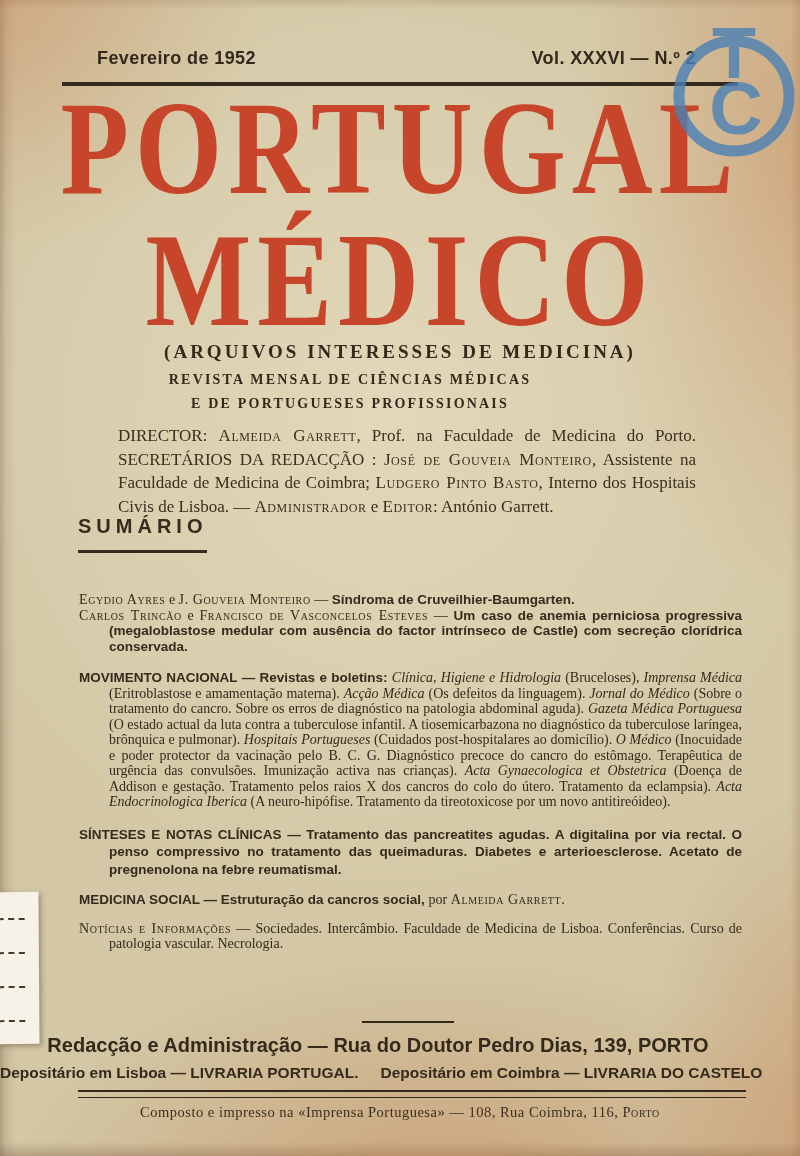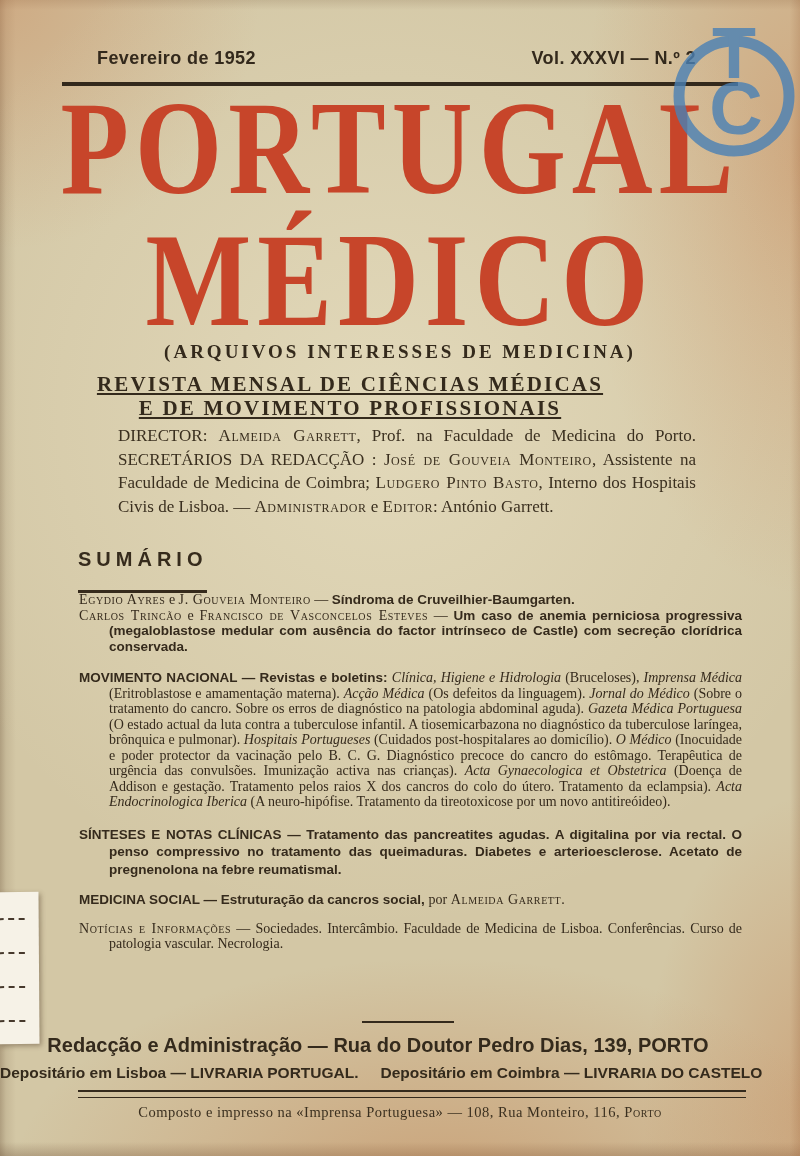--- a/index.html
+++ b/index.html
@@ -31,30 +31,30 @@
   
   .jtitle{left:0;width:800px;text-align:center;color:#c7452a;
           font-family:"Liberation Serif",serif;font-weight:700;font-size:112px;
           letter-spacing:6px;line-height:1;transform:scaleY(1.2);transform-origin:50% 0;
           white-space:nowrap;}
   .jtitle1{top:80px;}
   .jtitle2{top:212px;}
   .subtitle{top:341px;left:0;width:800px;text-align:center;color:#342a1c;
             font-weight:700;font-size:19px;letter-spacing:3px;white-space:nowrap;}
   .tagline{left:0;width:700px;text-align:center;color:#342a1c;
-           font-weight:700;font-size:21px;letter-spacing:2.2px;white-space:nowrap;text-decoration:underline;}
+           font-weight:700;font-size:14px;letter-spacing:2.2px;white-space:nowrap;}
   .tag1{top:372px;}
   .tag2{top:396px;}
   
   .staff{top:424px;left:118px;width:578px;font-size:17px;line-height:23.5px;
          color:#3a2f1f;text-align:justify;}
   
-  .sumhead{top:548px;left:78px;font-family:"Liberation Sans",sans-serif;font-weight:700;
+  .sumhead{top:515px;left:78px;font-family:"Liberation Sans",sans-serif;font-weight:700;
            font-size:20px;letter-spacing:5px;color:#362b1c;
-           border-bottom:3px solid #362b1c;padding-bottom:19px;}
+           border-bottom:3px solid #362b1c;padding-bottom:12px;}
   .entries{top:592px;left:64px;width:678px;color:#352a1c;}
   .entry{font-size:14px;line-height:15.5px;text-align:justify;
          padding-left:30px;text-indent:-30px;margin:0 0 0 15px;}
   .mb16{margin-bottom:16px;}
   .mb13{margin-bottom:13px;}
   .mb12{margin-bottom:12px;}
   .mb10{margin-bottom:10px;}
   .loose{line-height:17.5px;}
   .seg-r{font-family:"Liberation Serif",serif;}
   .seg-i{font-family:"Liberation Serif",serif;font-style:italic;}
@@ -91,21 +91,21 @@
 
   <div class="abs hdr hdr-date">Fevereiro de 1952</div>
   <div class="abs hdr hdr-vol">Vol. XXXVI — N.º 2</div>
   <div class="abs rule1"></div>
 
   <div class="abs jtitle jtitle1">PORTUGAL</div>
   <div class="abs jtitle jtitle2">MÉDICO</div>
 
   <div class="abs subtitle">(ARQUIVOS INTERESSES DE MEDICINA)</div>
   <div class="abs tagline tag1">REVISTA MENSAL DE CIÊNCIAS MÉDICAS</div>
-  <div class="abs tagline tag2">E DE MOVIMENTO PROFISSIONAIS</div>
+  <div class="abs tagline tag2">E DE PORTUGUESES PROFISSIONAIS</div>
 
   <div class="abs staff"><span class="seg-r">DIRECTOR: </span><span class="seg-sc">Almeida Garrett</span><span class="seg-r">, Prof. na Faculdade de Medicina do Porto. SECRETÁRIOS DA REDACÇÃO : </span><span class="seg-sc">José de Gouveia Monteiro</span><span class="seg-r">, Assistente na Faculdade de Medicina de Coimbra; </span><span class="seg-sc">Ludgero Pinto Basto</span><span class="seg-r">, Interno dos Hospitais Civis de Lisboa. — </span><span class="seg-sc">Administrador</span><span class="seg-r"> e </span><span class="seg-sc">Editor</span><span class="seg-r">: António Garrett.</span></div>
 
   <div class="abs sumhead">SUMÁRIO</div>
 
   <div class="abs entries">
     <div class="entry"><span class="seg-sc">Egydio Ayres</span><span class="seg-r"> e </span><span class="seg-sc">J. Gouveia Monteiro</span><span class="seg-r"> — </span><span class="seg-b">Síndroma de Cruveilhier-Baumgarten.</span></div>
     <div class="entry mb16"><span class="seg-sc">Carlos Trincão</span><span class="seg-r"> e </span><span class="seg-sc">Francisco de Vasconcelos Esteves</span><span class="seg-r"> — </span><span class="seg-b">Um caso de anemia perniciosa progressiva (megaloblastose medular com ausência do factor intrínseco de Castle) com secreção clorídrica conservada.</span></div>
     <div class="entry mb16"><span class="seg-b">MOVIMENTO NACIONAL — Revistas e boletins: </span><span class="seg-i">Clínica, Higiene e Hidrologia</span><span class="seg-r"> (Bruceloses), </span><span class="seg-i">Imprensa Médica</span><span class="seg-r"> (Eritroblastose e amamentação materna). </span><span class="seg-i">Acção Médica</span><span class="seg-r"> (Os defeitos da linguagem). </span><span class="seg-i">Jornal do Médico</span><span class="seg-r"> (Sobre o tratamento do cancro. Sobre os erros de diagnóstico na patologia abdominal aguda). </span><span class="seg-i">Gazeta Médica Portuguesa</span><span class="seg-r"> (O estado actual da luta contra a tuberculose infantil. A tiosemicarbazona no diagnóstico da tuberculose laríngea, brônquica e pulmonar). </span><span class="seg-i">Hospitais Portugueses</span><span class="seg-r"> (Cuidados post-hospitalares ao domicílio). </span><span class="seg-i">O Médico</span><span class="seg-r"> (Inocuidade e poder protector da vacinação pelo B. C. G. Diagnóstico precoce do cancro do estômago. Terapêutica de urgência das convulsões. Imunização activa nas crianças). </span><span class="seg-i">Acta Gynaecologica et Obstetrica</span><span class="seg-r"> (Doença de Addison e gestação. Tratamento pelos raios X dos cancros do colo do útero. Tratamento da eclampsia). </span><span class="seg-i">Acta Endocrinologica Iberica</span><span class="seg-r"> (A neuro-hipófise. Tratamento da tireotoxicose por um novo antitireóideo).</span></div>
     <div class="entry loose mb13"><span class="seg-b">SÍNTESES E NOTAS CLÍNICAS — Tratamento das pancreatites agudas. A digitalina por via rectal. O penso compressivo no tratamento das queimaduras. Diabetes e arterioesclerose. Acetato de pregnenolona na febre reumatismal.</span></div>
@@ -116,21 +116,21 @@
   <div class="abs short-rule"></div>
 
   <div class="abs redaccao">Redacção e Administração — Rua do Doutor Pedro Dias, 139, PORTO</div>
 
   <div class="abs depositario">
     <span>Depositário em Lisboa — LIVRARIA PORTUGAL.</span><span class="dep-gap"></span><span>Depositário em Coimbra — LIVRARIA DO CASTELO</span>
   </div>
 
   <div class="abs dbl-rule"></div>
 
-  <div class="abs imprint"><span class="seg-r">Composto e impresso na «Imprensa Portuguesa» — 108, Rua Monteiro, 116, </span><span class="seg-sc">Porto</span></div>
+  <div class="abs imprint"><span class="seg-r">Composto e impresso na «Imprensa Portuguesa» — 108, Rua Coimbra, 116, </span><span class="seg-sc">Porto</span></div>
 
   <svg class="abs stamp" viewBox="0 0 140 150" xmlns="http://www.w3.org/2000/svg">
     <circle cx="68" cy="84" r="55" fill="none" stroke="#4a81b5" stroke-width="11"></circle>
     <text x="68" y="66" font-size="72">T</text>
     <text x="70" y="122" font-size="74">C</text>
   </svg>
 
   <div class="abs slip">
     <div class="dash d1"></div>
     <div class="dash d2"></div>

